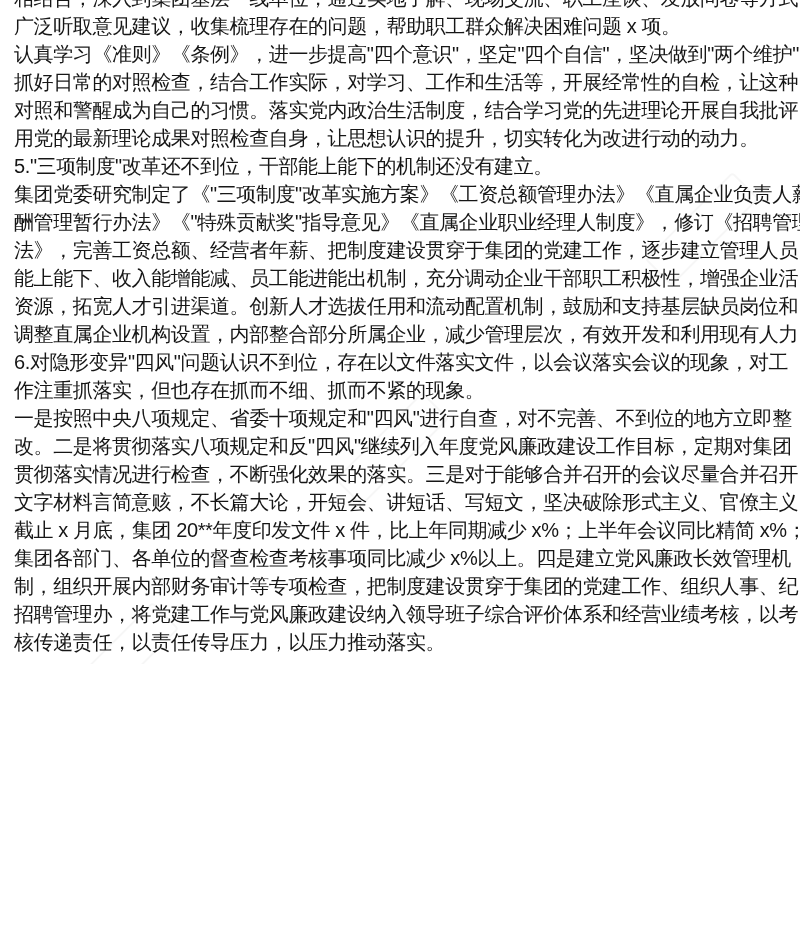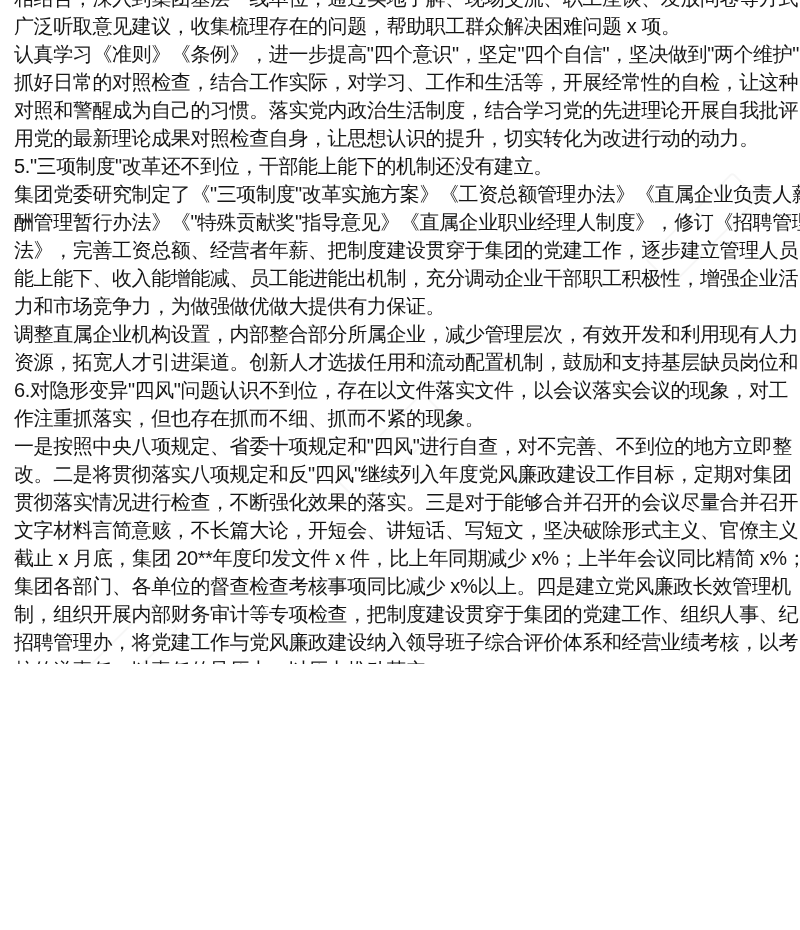--- a/index.html
+++ b/index.html
@@ -74,23 +74,22 @@
     <div class="doc-line">广泛听取意见建议，收集梳理存在的问题，帮助职工群众解决困难问题 x 项。</div>
     <div class="doc-line">认真学习《准则》《条例》，进一步提高"四个意识"，坚定"四个自信"，坚决做到"两个维护"。</div>
     <div class="doc-line">抓好日常的对照检查，结合工作实际，对学习、工作和生活等，开展经常性的自检，让这种</div>
     <div class="doc-line">对照和警醒成为自己的习惯。落实党内政治生活制度，结合学习党的先进理论开展自我批评，</div>
     <div class="doc-line">用党的最新理论成果对照检查自身，让思想认识的提升，切实转化为改进行动的动力。</div>
     <div class="doc-line">5."三项制度"改革还不到位，干部能上能下的机制还没有建立。</div>
     <div class="doc-line">集团党委研究制定了《"三项制度"改革实施方案》《工资总额管理办法》《直属企业负责人薪</div>
     <div class="doc-line">酬管理暂行办法》《"特殊贡献奖"指导意见》《直属企业职业经理人制度》，修订《招聘管理办</div>
     <div class="doc-line">法》，完善工资总额、经营者年薪、把制度建设贯穿于集团的党建工作，逐步建立管理人员</div>
     <div class="doc-line">能上能下、收入能增能减、员工能进能出机制，充分调动企业干部职工积极性，增强企业活</div>
-    <div class="doc-line">力和市场竞争力，为做强做优做大提供有力保证。</div>
+    <div class="doc-line">资源，拓宽人才引进渠道。创新人才选拔任用和流动配置机制，鼓励和支持基层缺员岗位和</div>
     <div class="doc-line">调整直属企业机构设置，内部整合部分所属企业，减少管理层次，有效开发和利用现有人力</div>
-    <div class="doc-line">资源，拓宽人才引进渠道。创新人才选拔任用和流动配置机制，鼓励和支持基层缺员岗位和</div>
     <div class="doc-line">6.对隐形变异"四风"问题认识不到位，存在以文件落实文件，以会议落实会议的现象，对工</div>
     <div class="doc-line">作注重抓落实，但也存在抓而不细、抓而不紧的现象。</div>
     <div class="doc-line">一是按照中央八项规定、省委十项规定和"四风"进行自查，对不完善、不到位的地方立即整</div>
     <div class="doc-line">改。二是将贯彻落实八项规定和反"四风"继续列入年度党风廉政建设工作目标，定期对集团</div>
     <div class="doc-line">贯彻落实情况进行检查，不断强化效果的落实。三是对于能够合并召开的会议尽量合并召开，</div>
     <div class="doc-line">文字材料言简意赅，不长篇大论，开短会、讲短话、写短文，坚决破除形式主义、官僚主义，</div>
     <div class="doc-line">截止 x 月底，集团 20**年度印发文件 x 件，比上年同期减少 x%；上半年会议同比精简 x%；</div>
     <div class="doc-line">集团各部门、各单位的督查检查考核事项同比减少 x%以上。四是建立党风廉政长效管理机</div>
     <div class="doc-line">制，组织开展内部财务审计等专项检查，把制度建设贯穿于集团的党建工作、组织人事、纪</div>
     <div class="doc-line">招聘管理办，将党建工作与党风廉政建设纳入领导班子综合评价体系和经营业绩考核，以考</div>

